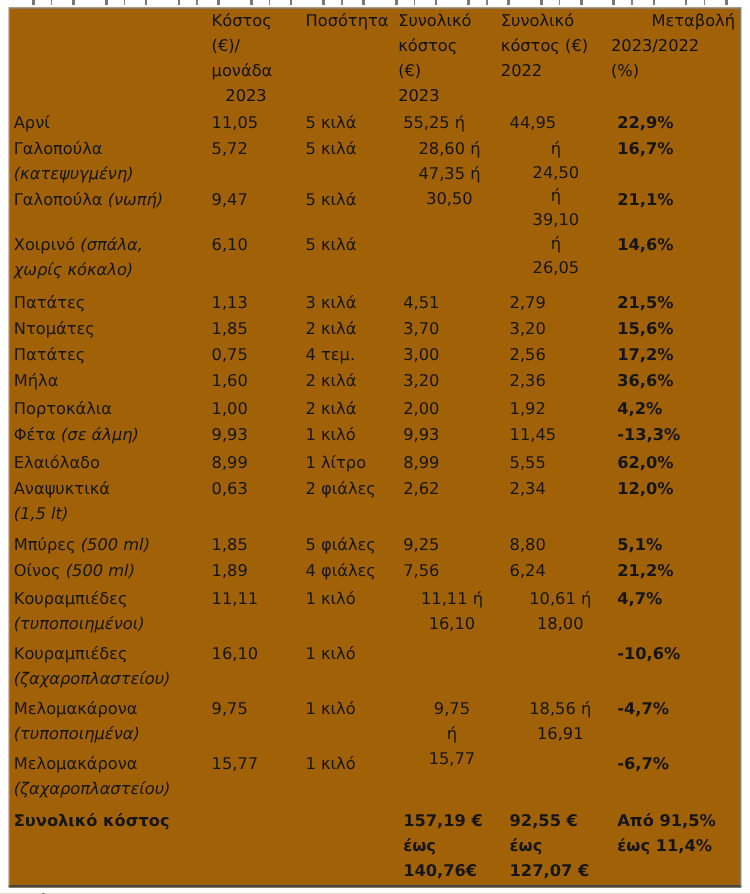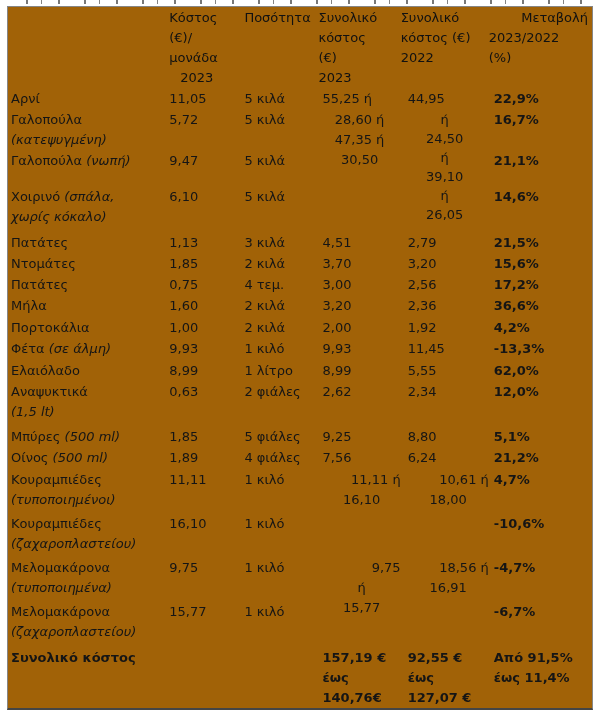--- a/index.html
+++ b/index.html
@@ -34,21 +34,21 @@
   
   .c1{padding-left:3px;}
   .c2{padding-left:7px;}
   .c3{padding-left:4px;}
   .c4{padding-left:4px;}
   .c5{padding-left:7px;}
   .c6{padding-left:5px;font-weight:bold;}
   .it{font-style:italic;}
   .b{font-weight:bold;}
   .lc{text-align:center;}
-  .ll{text-align:right;}
+  .ll{text-align:center;}
   
   .mgd{padding-left:0;}
   .mgd div{text-align:center;}
   .lh19 div{line-height:19px;}
   
   th{color:#111;}
   .h2 div{text-align:left;}
   .h2 div:last-child{margin-left:11px;}
   .h4 div,.h5 div{text-align:left;}
   .h6 div{text-align:left;padding-right:4px;}

